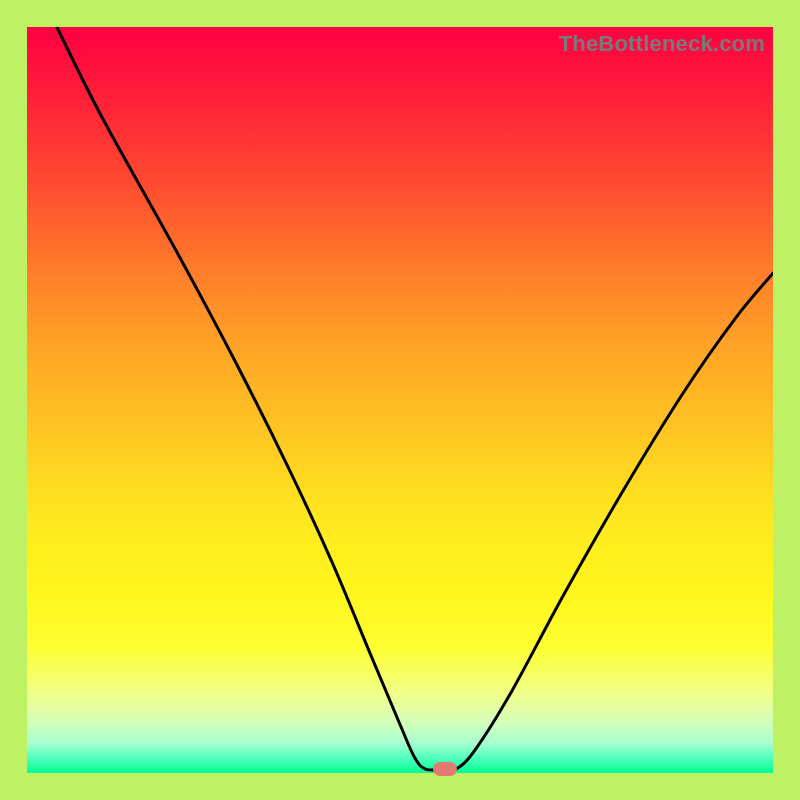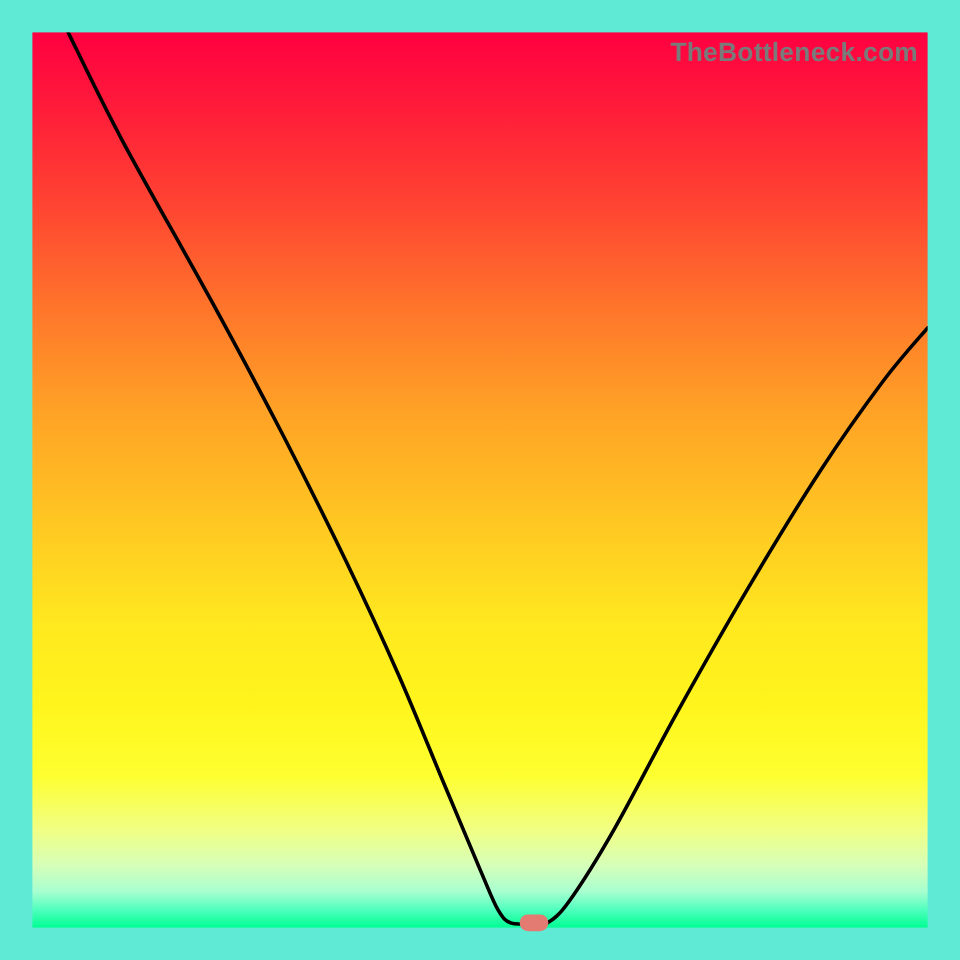--- a/index.html
+++ b/index.html
@@ -7,21 +7,21 @@
     padding: 0;
     width: 800px;
     height: 800px;
     background: #000;
     overflow: hidden;
   }
   .frame {
     position: relative;
     width: 800px;
     height: 800px;
-    background: #5eead4;
+    background: #bef264;
   }
   .plot-area {
     position: absolute;
     left: 27px;
     top: 27px;
     width: 746px;
     height: 746px;
     background: linear-gradient(to bottom,
       #ff0041 0%,
       #ff1a3a 8%,

